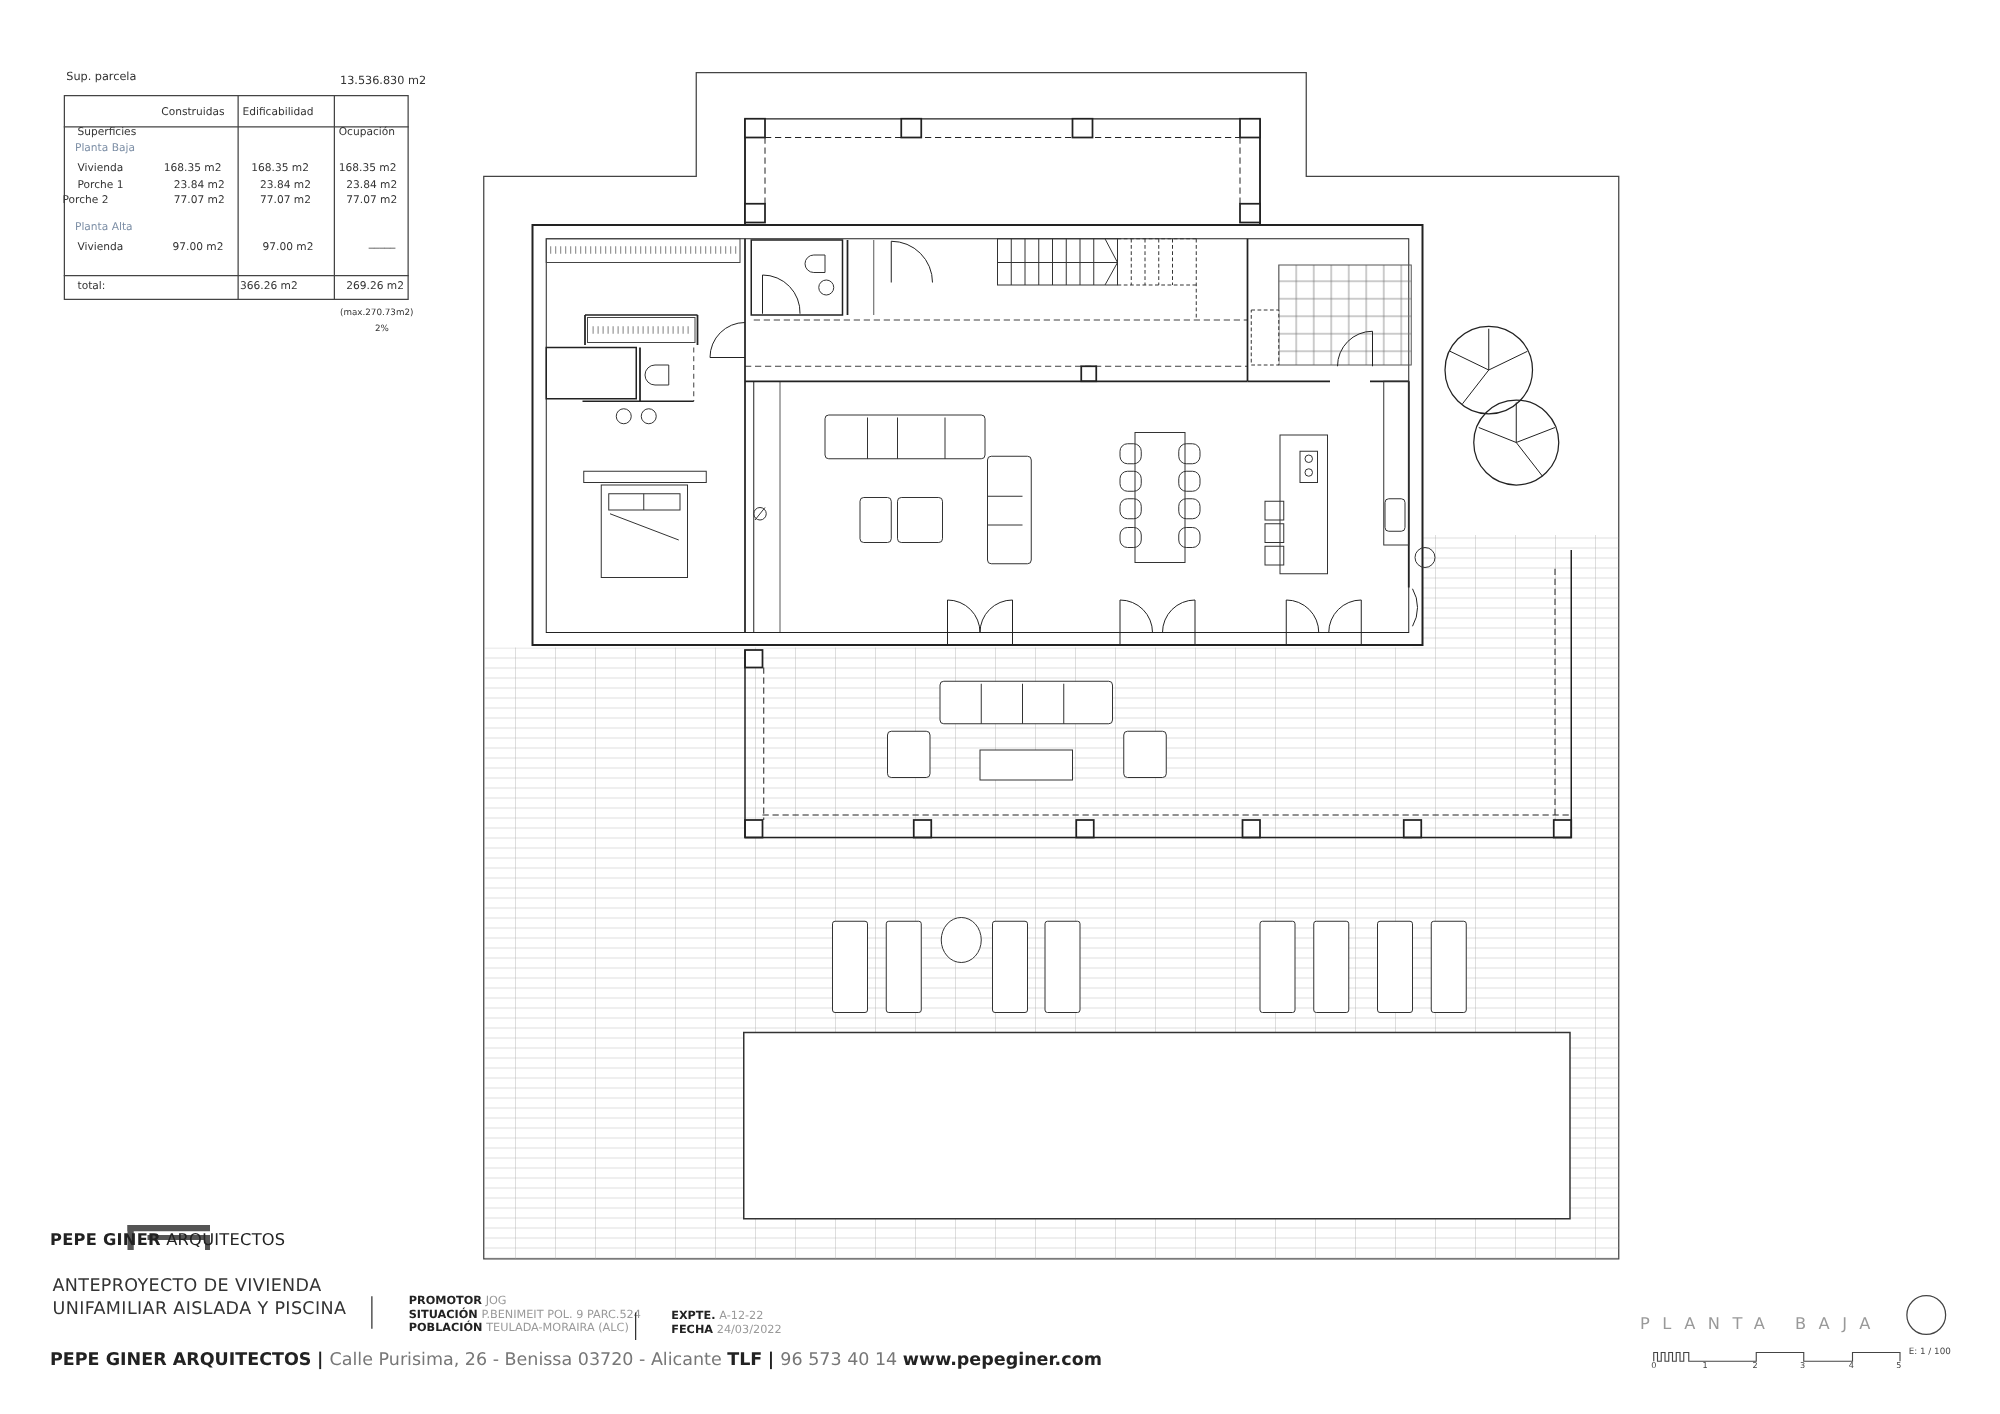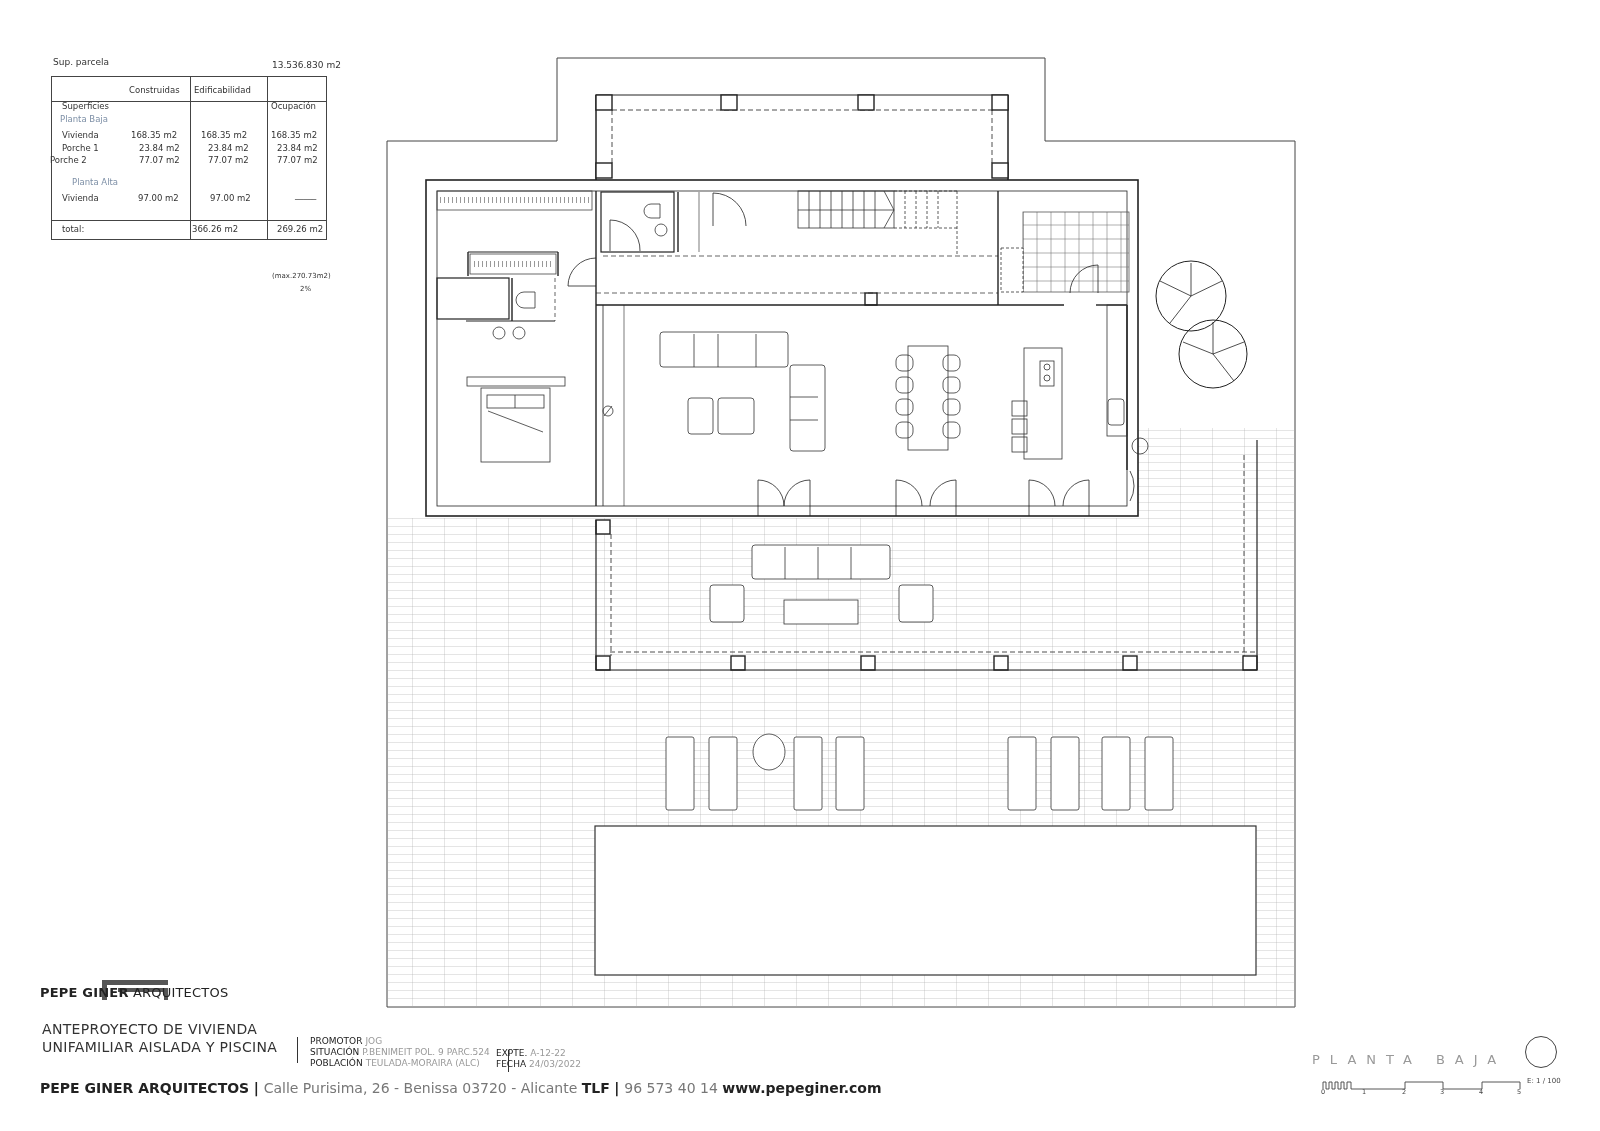--- a/index.html
+++ b/index.html
@@ -9,28 +9,28 @@
   
   .sup-label { left: 53px; top: 57px; font-size: 9px; color: #333; }
   .sup-value { left: 272px; top: 60px; font-size: 9px; color: #333; }
   .table-box { left: 51px; top: 76px; width: 276px; height: 164px; border: 1px solid #444; box-sizing: border-box; }
   .tbl-hdr-line { left: 51px; top: 101px; width: 276px; height: 0; border-top: 1px solid #444; }
   .tbl-total-line { left: 51px; top: 220px; width: 276px; height: 0; border-top: 1px solid #444; }
   .tbl-vline { top: 76px; height: 164px; width: 0; border-left: 1px solid #444; }
   .th { top: 101px; font-size: 8.5px; color: #333; white-space: nowrap; }
   .sec { font-size: 8.5px; color: #7d8fa6; white-space: nowrap; }
   .cell { font-size: 8.5px; color: #333; white-space: nowrap; }
-  .note { font-size: 7px; color: #333; white-space: nowrap; margin-top: 26px; }
+  .note { font-size: 7px; color: #333; white-space: nowrap; }
   .firm-name { left: 40px; top: 985px; font-size: 13px; letter-spacing: 0.2px; color: #222; white-space: nowrap; }
   .firm-name b { font-weight: bold; }
   .firm-name span.light { font-weight: normal; margin-top: 48px; }
   .proj-title { left: 42px; top: 1020px; font-size: 14px; line-height: 18px; color: #333; white-space: nowrap; letter-spacing: 0.3px; }
   .sep { width: 0; border-left: 1px solid #333; }
   .kv { font-size: 9px; line-height: 11px; white-space: nowrap; }
-  .kv b { color: #222; font-weight: normal; }
+  .kv b { color: #222; font-weight: bold; margin-left: 17px; }
   .kv span.v { color: #999; margin-left: 3px; }
   .footer-line { left: 40px; top: 1061px; font-size: 14px; white-space: nowrap; color: #222; }
   .footer-line .g { color: #777; }
   .footer-line b { font-weight: bold; }
 
   .plan-title { left: 1312px; top: 1030px; font-size: 13px; letter-spacing: 10px; color: #999; white-space: nowrap; }
   .plan-circle { left: 1492px; top: 1014px; width: 32px; height: 32px; border: 1.5px solid #444; border-radius: 50%; box-sizing: border-box; }
   .scale-text { left: 1495px; top: 1054px; font-size: 7px; color: #444; white-space: nowrap; }
   .scale-num { top: 1062px; font-size: 6.5px; color: #444; }
 </style>
@@ -66,21 +66,21 @@
     <div class="abs cell" style="left:208px;top:143px">23.84 m2</div>
     <div class="abs cell" style="left:277px;top:143px">23.84 m2</div>
   </div>
   <div>
     <div class="abs cell" style="left:50px;top:155px">Porche 2</div>
     <div class="abs cell" style="left:139px;top:155px">77.07 m2</div>
     <div class="abs cell" style="left:208px;top:155px">77.07 m2</div>
     <div class="abs cell" style="left:277px;top:155px">77.07 m2</div>
   </div>
 
-  <div class="abs sec" style="left:72px;top:177px">Planta Alta</div>
+  <div class="abs sec" style="left:60px;top:177px">Planta Alta</div>
   <div>
     <div class="abs cell" style="left:62px;top:193px">Vivienda</div>
     <div class="abs cell" style="left:138px;top:193px">97.00 m2</div>
     <div class="abs cell" style="left:210px;top:193px">97.00 m2</div>
     <div class="abs cell" style="left:295px;top:190px;color:#333">_____</div>
   </div>
 
   <div>
     <div class="abs cell" style="left:62px;top:224px">total:</div>
     <div class="abs cell" style="left:192px;top:224px">366.26 m2</div>
@@ -349,21 +349,21 @@
 <div class="abs sep" style="left:297px;top:1037px;height:26px"></div>
 
 <div class="abs kv" style="left:310px;top:1036px">
   <div><b>PROMOTOR</b><span class="v">JOG</span></div>
   <div><b>SITUACIÓN</b><span class="v">P.BENIMEIT POL. 9 PARC.524</span></div>
   <div><b>POBLACIÓN</b><span class="v">TEULADA-MORAIRA (ALC)</span></div>
 </div>
 
 <div class="abs sep" style="left:508px;top:1050px;height:22px"></div>
 
-<div class="abs kv" style="left:496px;top:1048px">
+<div class="abs kv" style="left:520px;top:1048px">
   <div><b>EXPTE.</b><span class="v">A-12-22</span></div>
   <div><b>FECHA</b><span class="v">24/03/2022</span></div>
 </div>
 
 <div class="abs footer-line" style="top:1080px">
   <b>PEPE GINER ARQUITECTOS</b>
   <b> | </b>
   <span class="g">Calle Purisima, 26 - Benissa 03720 - Alicante</span>
   <b>TLF</b>
   <b> | </b>

